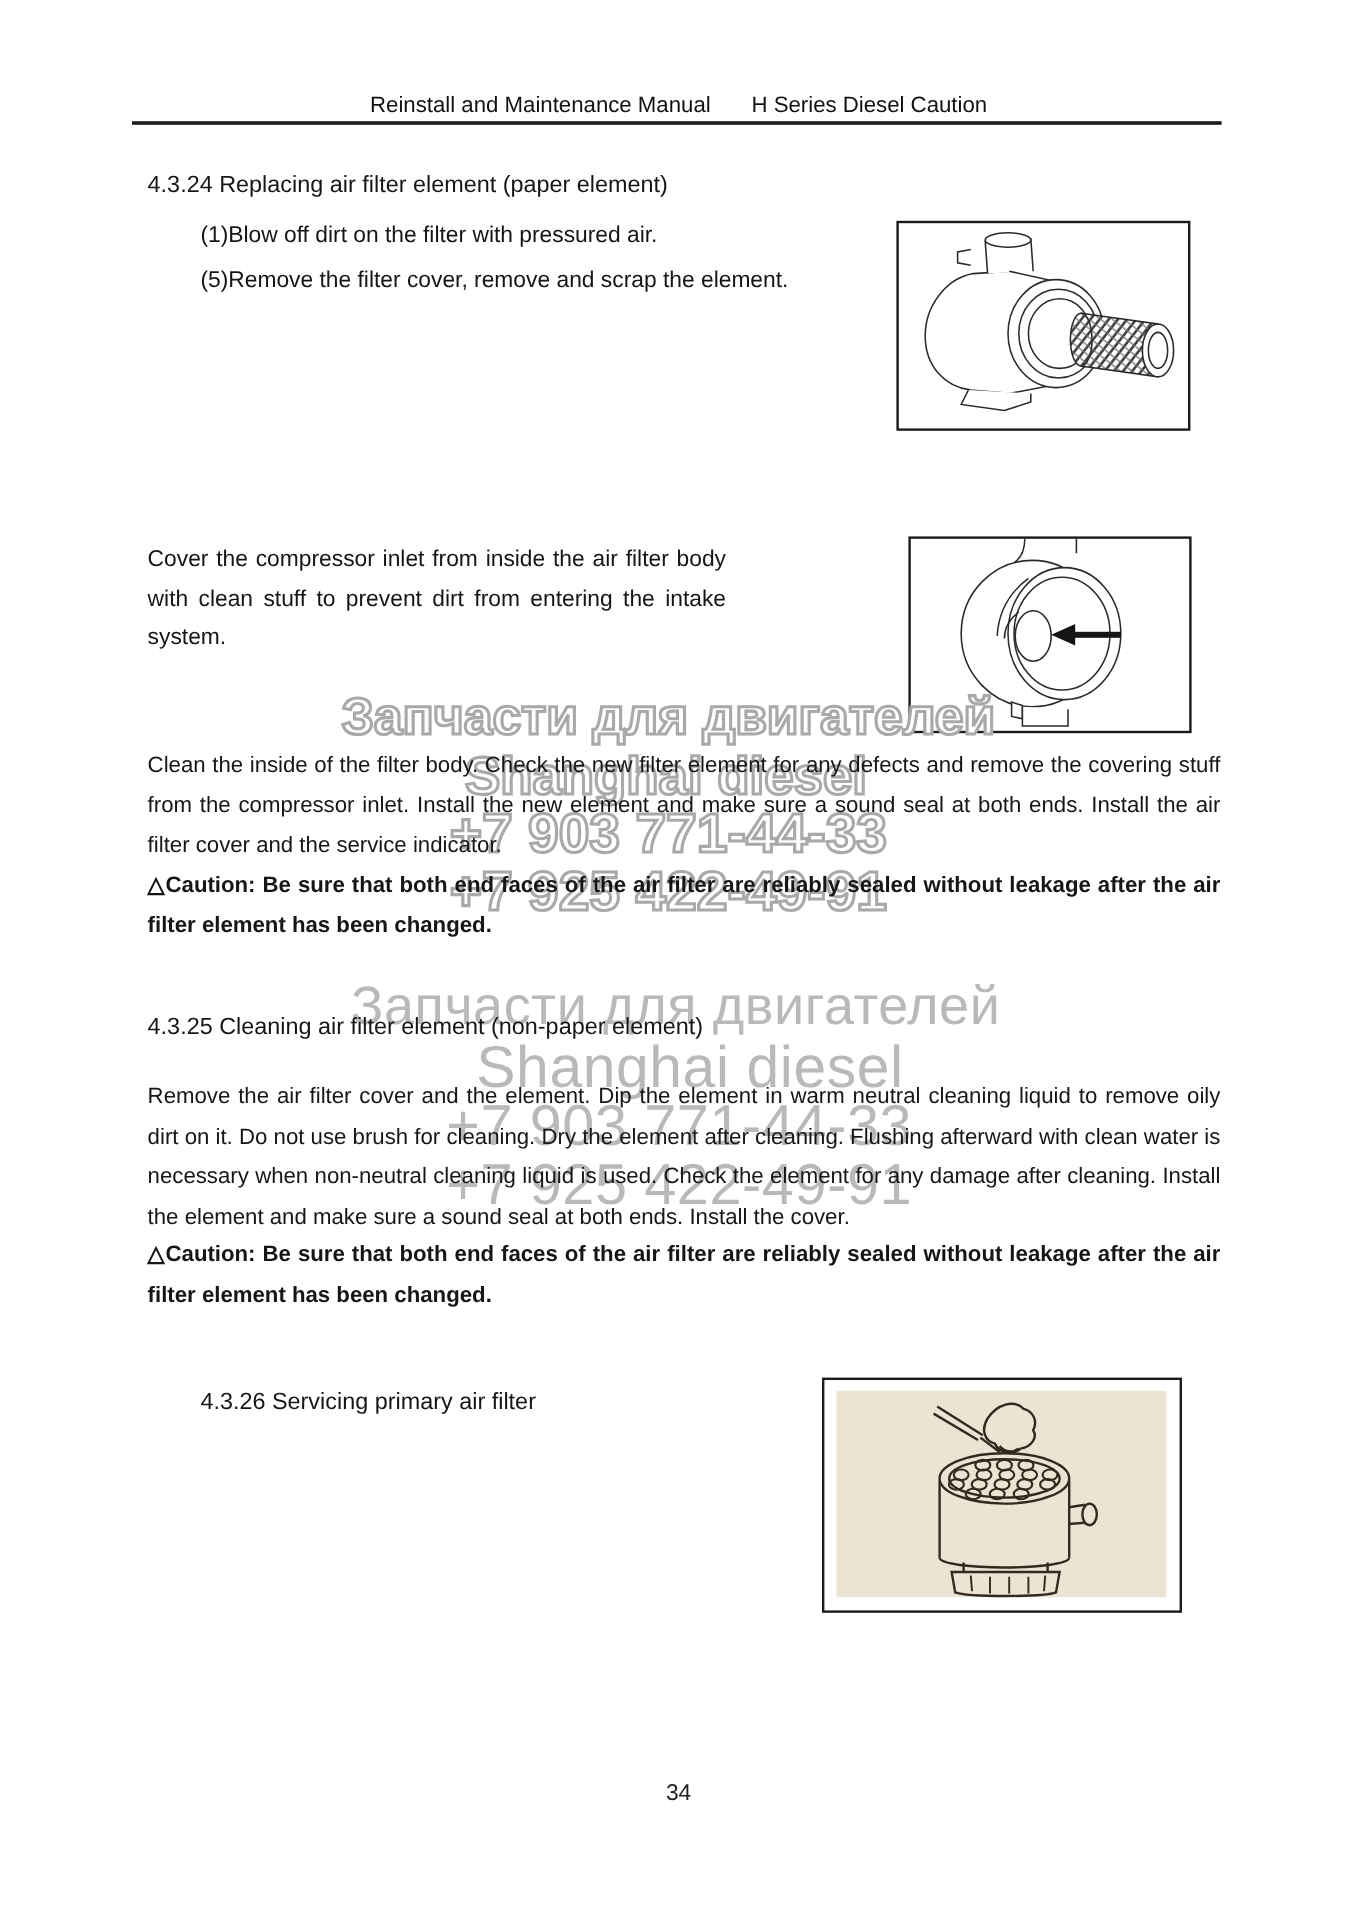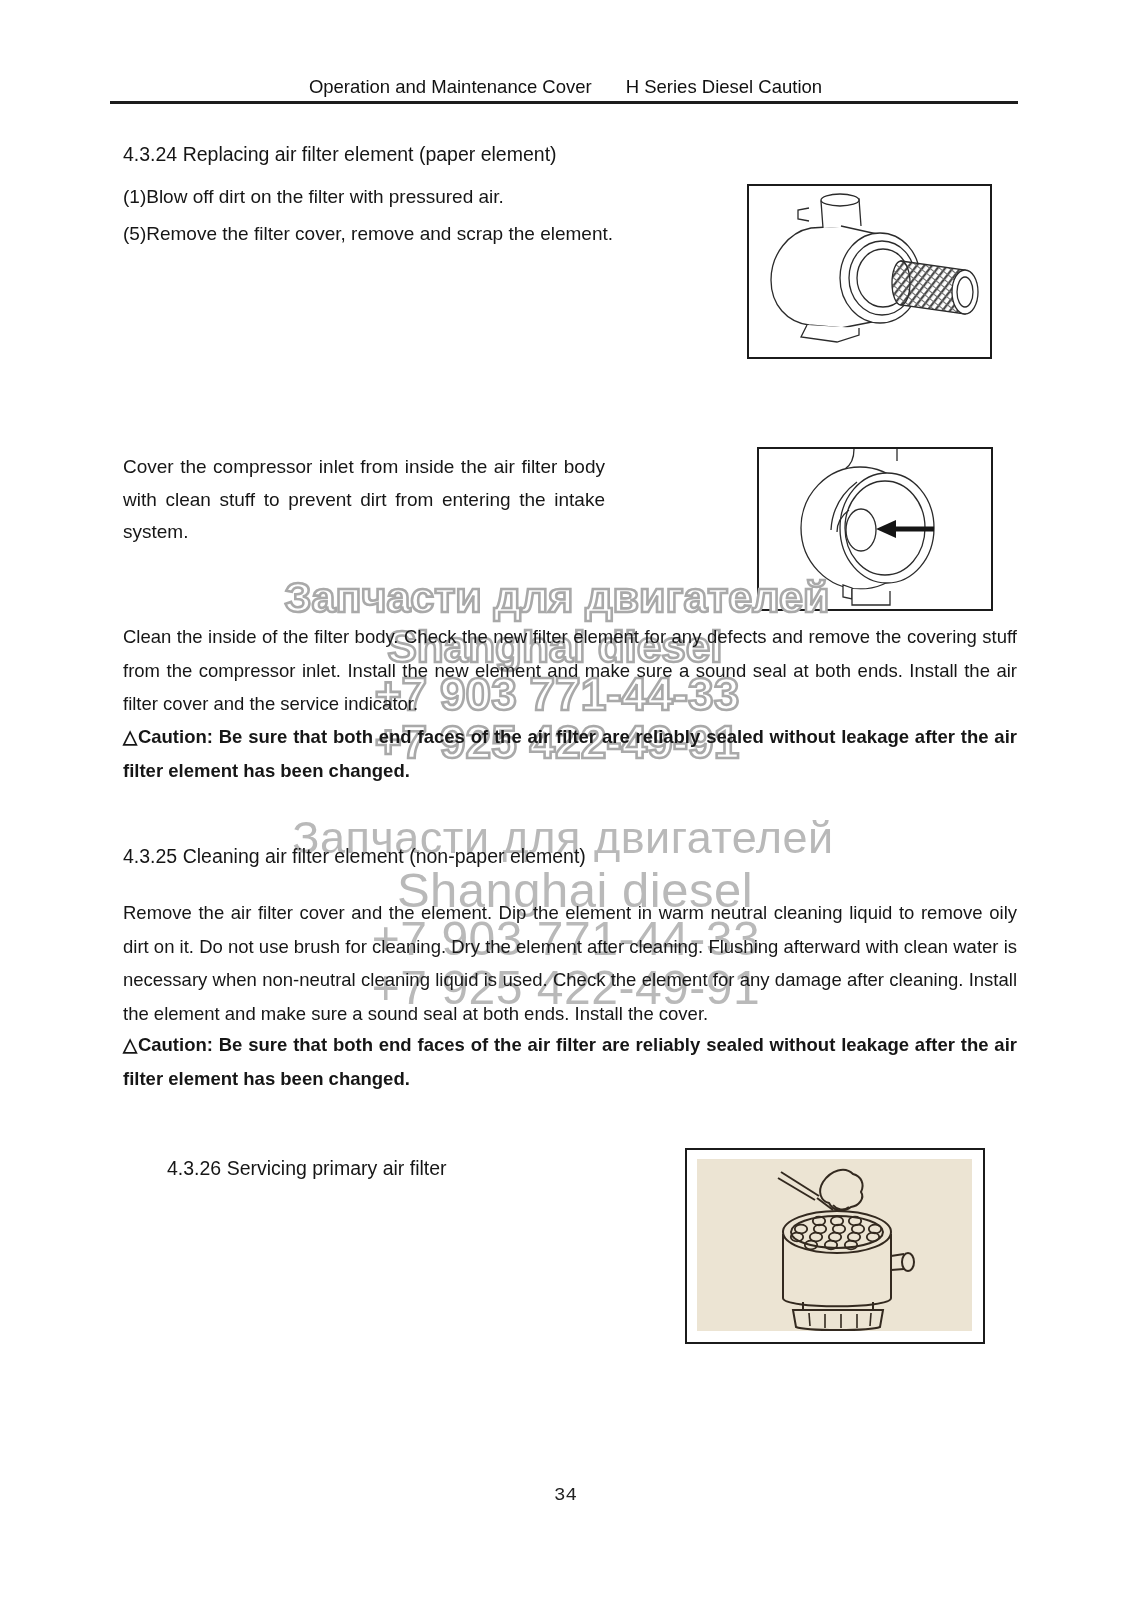--- a/index.html
+++ b/index.html
@@ -11,31 +11,31 @@
   .abs{position:absolute;}
   .z-fig{z-index:1;}
   .z-wm{z-index:2;}
   .z-text{z-index:3;}
   .hdr{top:76px; left:0; width:1131px; text-align:center; font-size:18.5px; color:#111;}
   .hdr .gap{display:inline-block; width:34px;}
   .rule{top:101px; left:110px; width:908px; height:3px; background:#1d1d1d;}
   .heading{font-weight:normal; font-size:19.5px; line-height:24px; white-space:nowrap;}
   .body-narrow{font-size:19px; line-height:32.5px; text-align:justify;}
   .body-wide{font-size:18.5px; line-height:33.5px; text-align:justify;}
-  .steps-plain{font-size:19px; line-height:37px; white-space:nowrap;}
+  .steps-plain{font-size:19px; line-height:37px; white-space:nowrap;margin-left:44px;}
   .caution{font-weight:bold;}
   .fig{border:2.5px solid #1b1b1b; background:#fff; box-sizing:border-box;}
   .fig svg{display:block;}
   p{margin:0;}
   .wm-solid-line{
     position:absolute; transform:translateX(-50%); white-space:nowrap;
     color:#b9b9b9; letter-spacing:0.5px;
   }
   .pagenum{top:1484px; left:0; width:1131px; text-align:center;
-    font-family:Liberation Mono, monospace; font-size:19px; color:#222;}
+    font-family:Liberation Sans, sans-serif; font-size:19px; color:#222;}
 </style>
 </head>
 <body>
 
 <div class="page">
 
   <div class="abs fig z-fig" style="left:747px; top:184px; width:245px; height:175px;">
     <svg width="240" height="170" viewBox="0 0 240 170">
       <defs>
         <pattern id="mesh1" width="6" height="6" patternUnits="userSpaceOnUse" patternTransform="rotate(38)">
@@ -144,21 +144,21 @@
   </svg>
 
   <div class="abs z-wm" style="left:0; top:0; width:1131px; height:0;">
     <div class="wm-solid-line" style="left:563px; top:812px; font-size:45px;">Запчасти для двигателей</div>
     <div class="wm-solid-line" style="left:575px; top:862px; font-size:49px;">Shanghai diesel</div>
     <div class="wm-solid-line" style="left:566px; top:911px; font-size:48px;">+7 903 771-44-33</div>
     <div class="wm-solid-line" style="left:566px; top:960px; font-size:48px;">+7 925 422-49-91</div>
   </div>
 
   <div class="abs hdr z-text">
-    <span>Operation and Maintenance Cover</span><span class="gap"></span><span>H Series Diesel Caution</span>
+    <span>Reinstall and Maintenance Manual</span><span class="gap"></span><span>H Series Diesel Caution</span>
   </div>
   <div class="abs rule z-text"></div>
 
   <div class="abs heading z-text" style="left:123px; top:142px;">4.3.24 Replacing air filter element (paper element)</div>
 
   <div class="abs steps-plain z-text" style="left:123px; top:178px;">
     <p>(1)Blow off dirt on the filter with pressured air.</p>
     <p>(5)Remove the filter cover, remove and scrap the element.</p>
   </div>
 

